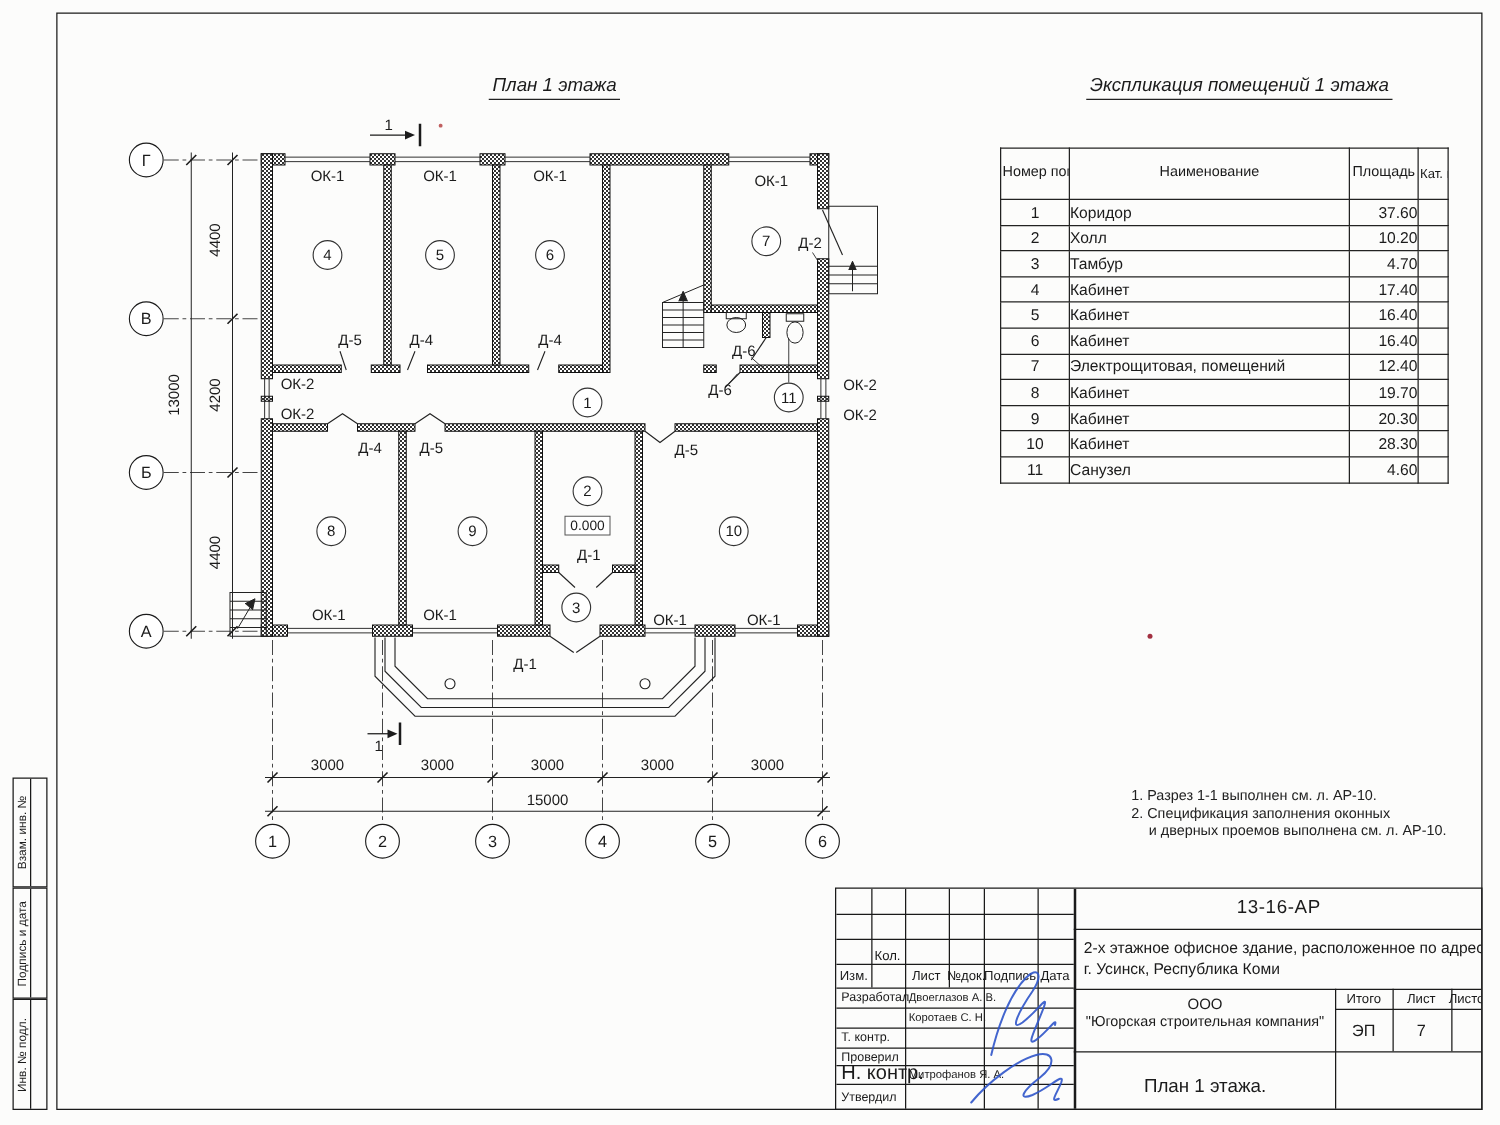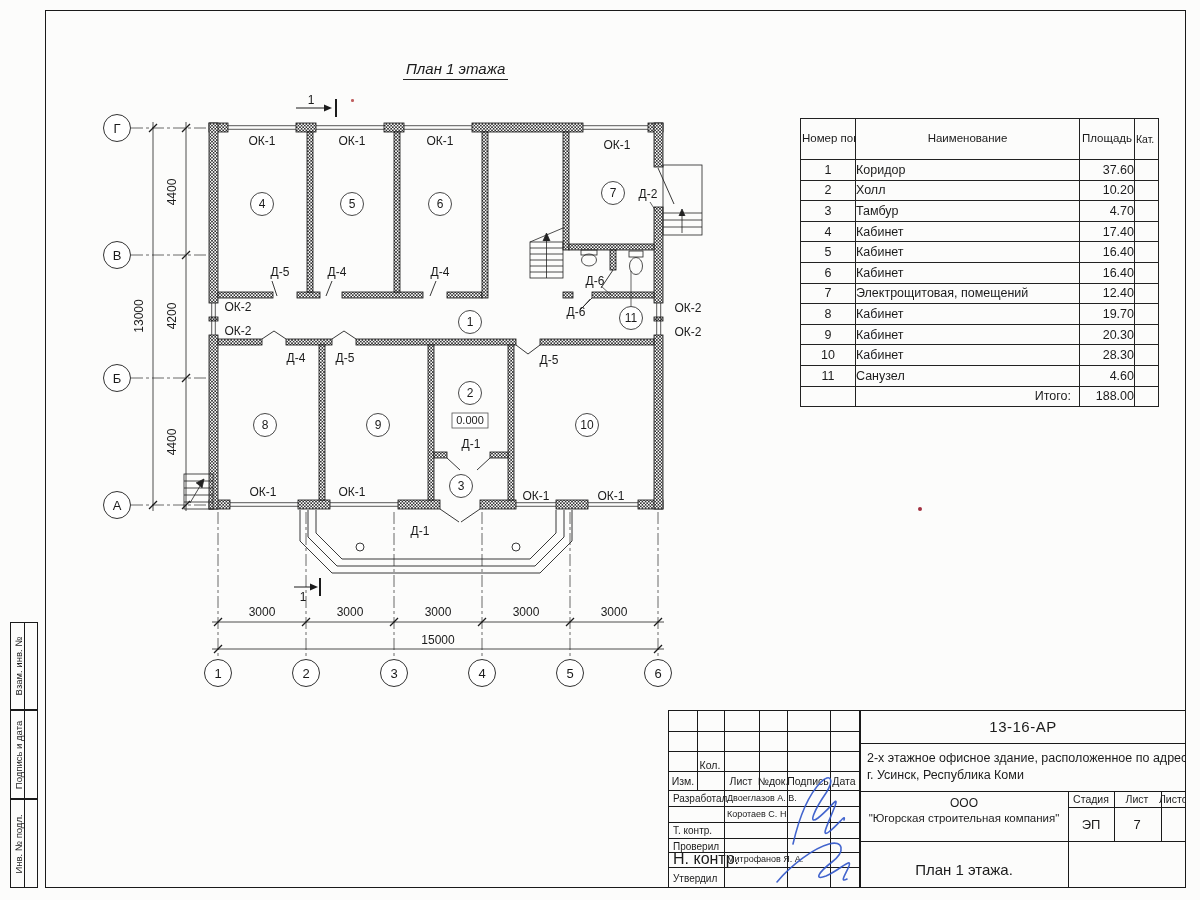--- a/index.html
+++ b/index.html
@@ -1,21 +1,21 @@
 <!DOCTYPE html>
 <html><head>
 <meta charset="utf-8">
 <style>
   html,body{margin:0;padding:0;width:1200px;height:900px;overflow:hidden;
     background:#e8e8e8;font-family:"Liberation Sans",sans-serif;}
   .page{position:absolute;left:0;top:0;width:1200px;height:900px;background:#fcfcfb;color:#1b1b1b;}
   .abs{position:absolute;}
   .frame{border:1.6px solid #1a1a1a;}
   .utitle{position:absolute;font:italic 15px "Liberation Sans",sans-serif;
-    border-bottom:1.2px solid #222;padding:0 3px 2px 3px;white-space:nowrap;margin-left:12px;}
+    border-bottom:1.2px solid #222;padding:0 3px 2px 3px;white-space:nowrap;}
   
   table.schedule{position:absolute;left:800px;top:118px;width:358px;border-collapse:collapse;
     table-layout:fixed;font-family:"Liberation Sans",sans-serif;}
   table.schedule th,table.schedule td{border:1.2px solid #222;overflow:hidden;white-space:nowrap;}
   table.schedule th{font-weight:normal;font-size:11.5px;line-height:1.15;height:40px;text-align:center;padding:0 1px;}
   table.schedule th.h-cat{font-size:10.5px;}
   table.schedule td{height:19.6px;font-size:12.5px;padding:0;}
   td.c-num{text-align:center;}
   td.c-name{text-align:left;padding-left:8px;}
   td.c-name.total{text-align:right;padding-right:8px;}
@@ -54,20 +54,21 @@
         <div class="mid"></div>
         <div class="rot">Подпись и дата</div>
       </div>
       <div class="stampbox" style="top: 799px; height: 89px;">
         <div class="mid"></div>
         <div class="rot">Инв. № подл.</div>
       </div>
     </div>
 
   <div class="utitle" style="left:391px;top:60px;">План 1 этажа</div>
+  <div class="utitle" style="left:869px;top:60px;">Экспликация помещений 1 этажа</div>
 
   <svg class="abs" style="left:50px;top:40px;" width="740" height="680" viewBox="50 40 740 680">
     <defs>
       <pattern id="hatch" width="3.2" height="3.2" patternUnits="userSpaceOnUse">
         <rect width="3.2" height="3.2" fill="#ffffff"></rect>
         <rect width="1.6" height="1.6" fill="#333"></rect>
         <rect x="1.6" y="1.6" width="1.6" height="1.6" fill="#333"></rect>
       </pattern>
     </defs>
 
@@ -415,29 +416,28 @@
           <td class="c-name">Кабинет</td>
           <td class="c-area">28.30</td>
           <td class="c-cat"></td>
         </tr>
         <tr>
           <td class="c-num">11</td>
           <td class="c-name">Санузел</td>
           <td class="c-area">4.60</td>
           <td class="c-cat"></td>
         </tr>
-        <tr>
-          <td class="c-num"></td>
-          <td class="c-name total">Итого:</td>
-          <td class="c-area">188.00</td>
-          <td class="c-cat"></td>
-        </tr>
       </tbody>
   </table>
 
+  <div class="notes">
+    <div>1. Разрез 1-1 выполнен см. л. АР-10.</div>
+    <div>2. Спецификация заполнения оконных</div>
+    <div class="ind">и дверных проемов выполнена см. л. АР-10.</div>
+  </div>
 
   <div class="tb">
 
     <div class="ln" style="left:28px;top:0;width:1.2px;height:79px;"></div>
     <div class="ln" style="left:55px;top:0;width:1.2px;height:178px;"></div>
     <div class="ln" style="left:90px;top:0;width:1.2px;height:79px;"></div>
     <div class="ln" style="left:118px;top:0;width:1.2px;height:178px;"></div>
     <div class="ln" style="left:161px;top:0;width:1.2px;height:178px;"></div>
     <div class="ln" style="left:190px;top:0;width:1.6px;height:178px;"></div>
     <div class="ln" style="left:399px;top:80px;width:1.2px;height:98px;"></div>
@@ -476,21 +476,21 @@
         <div class="tbn" style="left: 58px; top: 148px;">Митрофанов Я. А.</div>
         <div class="tbn" style="left: 4px; top: 167px; font-size: 10px;">Утвердил</div>
       </div>
 
     <div class="tbt c" style="left:354px;top:15px;font-size:15px;letter-spacing:0.5px;">13-16-АР</div>
     <div class="tbt" style="left:198px;top:40px;font-size:12.5px;">2-х этажное офисное здание, расположенное по адресу:</div>
     <div class="tbt" style="left:198px;top:57px;font-size:12.5px;">г. Усинск, Республика Коми</div>
     <div class="tbt c" style="left:295px;top:92px;font-size:12px;">ООО</div>
     <div class="tbt c" style="left:295px;top:107px;font-size:11.5px;">"Югорская строительная компания"</div>
     <div class="tbt c" style="left:295px;top:158px;font-size:15px;">План 1 этажа.</div>
-    <div class="tbt c" style="left:422px;top:88px;">Стадия</div>
+    <div class="tbt c" style="left:422px;top:88px;">Итого</div>
     <div class="tbt c" style="left:468px;top:88px;">Лист</div>
     <div class="tbt c" style="left:507px;top:88px;">Листов</div>
     <div class="tbt c" style="left:422px;top:113px;font-size:13px;">ЭП</div>
     <div class="tbt c" style="left:468px;top:113px;font-size:13px;">7</div>
     <div class="tbt c" style="left:507px;top:113px;font-size:13px;"></div>
 
     <svg class="abs" style="left:100px;top:55px;" width="120" height="123" viewBox="0 0 120 123">
       <g fill="none" stroke="#2f55c9" stroke-width="1.6" opacity="0.9" stroke-linecap="round">
         <path d="M24,78 C30,52 40,28 52,16 C61,7 66,13 57,27 C46,43 38,60 49,52 C62,42 70,28 66,40 C60,56 50,74 61,65 C70,58 77,47 75,54"></path>
         <path d="M8,116 C22,99 45,82 60,78 C74,74 77,85 63,96 C50,106 44,115 57,110 C71,104 83,91 80,100 C77,108 70,117 78,113"></path>

